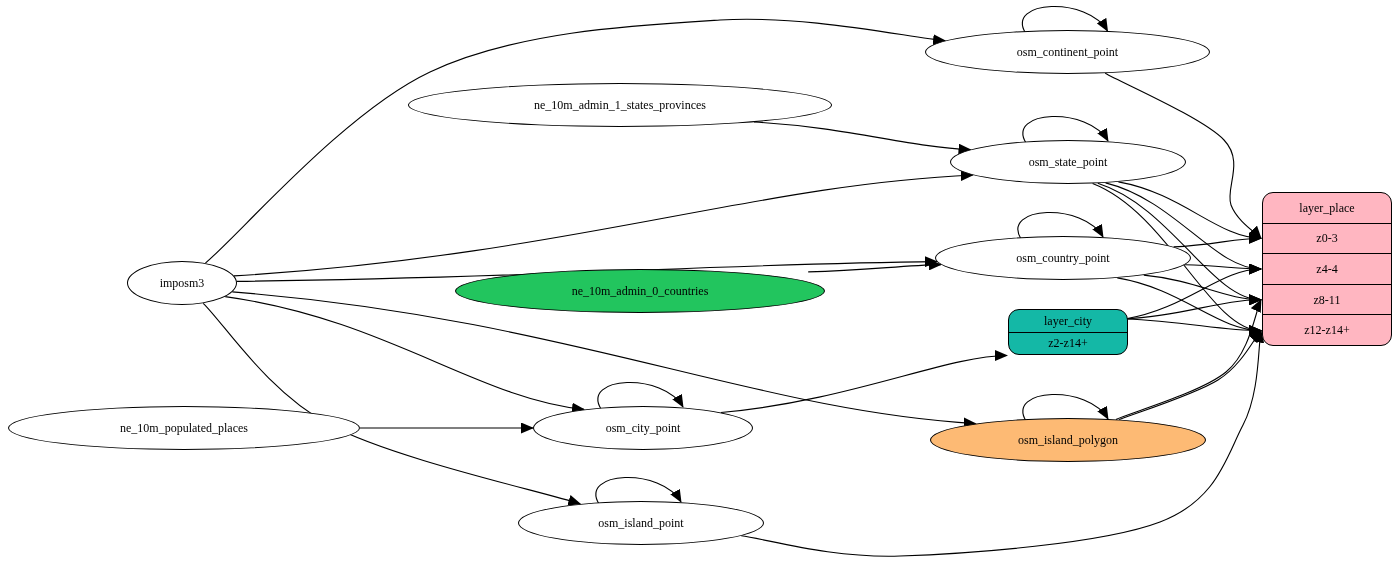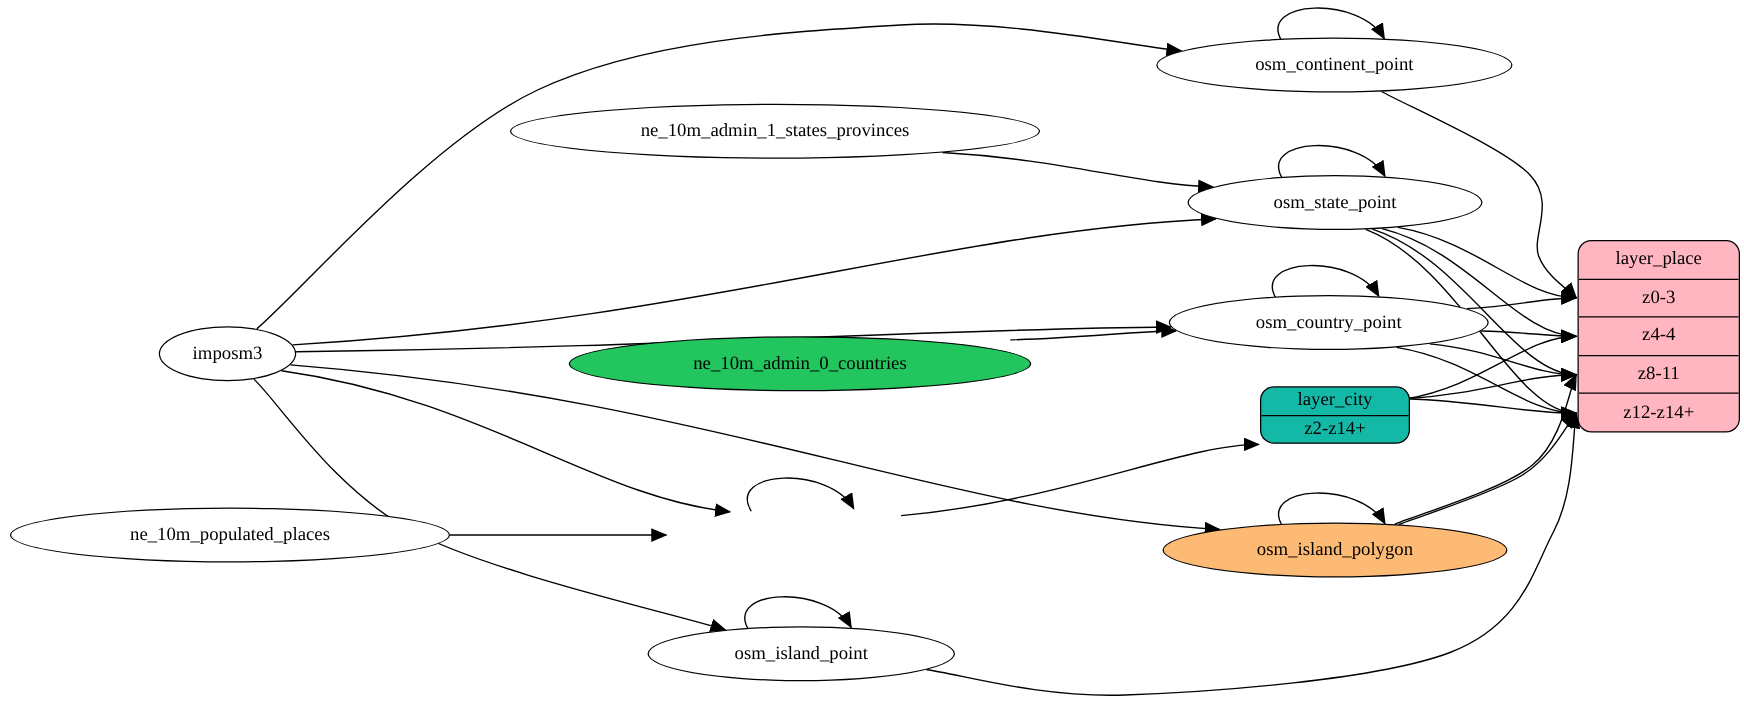--- a/index.html
+++ b/index.html
@@ -3,21 +3,21 @@
 <meta charset="utf-8">
 <style>
   html,body{margin:0;padding:0;background:#ffffff;}
   #diagram{
     position:relative;width:1395px;height:568px;background:#ffffff;overflow:hidden;
     font-family:"Liberation Serif","DejaVu Serif",serif;color:#000;
   }
   #edges{position:absolute;left:0;top:0;width:1395px;height:568px;}
   .node{
     position:absolute;display:flex;align-items:center;justify-content:center;
-    box-sizing:border-box;font-size:15px;white-space:nowrap;line-height:1;
+    box-sizing:border-box;font-size:12px;white-space:nowrap;line-height:1;
   }
   .ellipse{border:1.2px solid #000;border-radius:50%;background:#fff;}
   .record{
     border:1.4px solid #000;border-radius:11px;overflow:hidden;
     display:flex;flex-direction:column;align-items:stretch;justify-content:stretch;padding:0;
   }
   .record .rrow{flex:1;display:flex;align-items:center;justify-content:center;}
   .record .rrow + .rrow{border-top:1.4px solid #000;}
 </style>
 </head>
@@ -76,20 +76,23 @@
     </div>
     <div class="node ellipse" style="left: 925px; top: 30px; width: 285px; height: 44px; background: rgb(255, 255, 255);">
       <span>osm_continent_point</span>
     </div>
     <div class="node ellipse" style="left: 950px; top: 140px; width: 236px; height: 44px; background: rgb(255, 255, 255);">
       <span>osm_state_point</span>
     </div>
     <div class="node ellipse" style="left: 935px; top: 236px; width: 256px; height: 44px; background: rgb(255, 255, 255);">
       <span>osm_country_point</span>
     </div>
+    <div class="node ellipse" style="left: 533px; top: 406px; width: 220px; height: 44px; background: rgb(255, 255, 255);">
+      <span>osm_city_point</span>
+    </div>
     <div class="node ellipse" style="left: 930px; top: 418px; width: 276px; height: 44px; background: #fdba74;">
       <span>osm_island_polygon</span>
     </div>
     <div class="node ellipse" style="left: 518px; top: 501px; width: 246px; height: 44px; background: rgb(255, 255, 255);">
       <span>osm_island_point</span>
     </div>
     <div class="node record" style="left: 1008px; top: 309px; width: 120px; height: 46px; background: #14b8a6; text-align: right;">
       <div class="rrow">layer_city</div>
       <div class="rrow">z2-z14+</div>
     </div>

